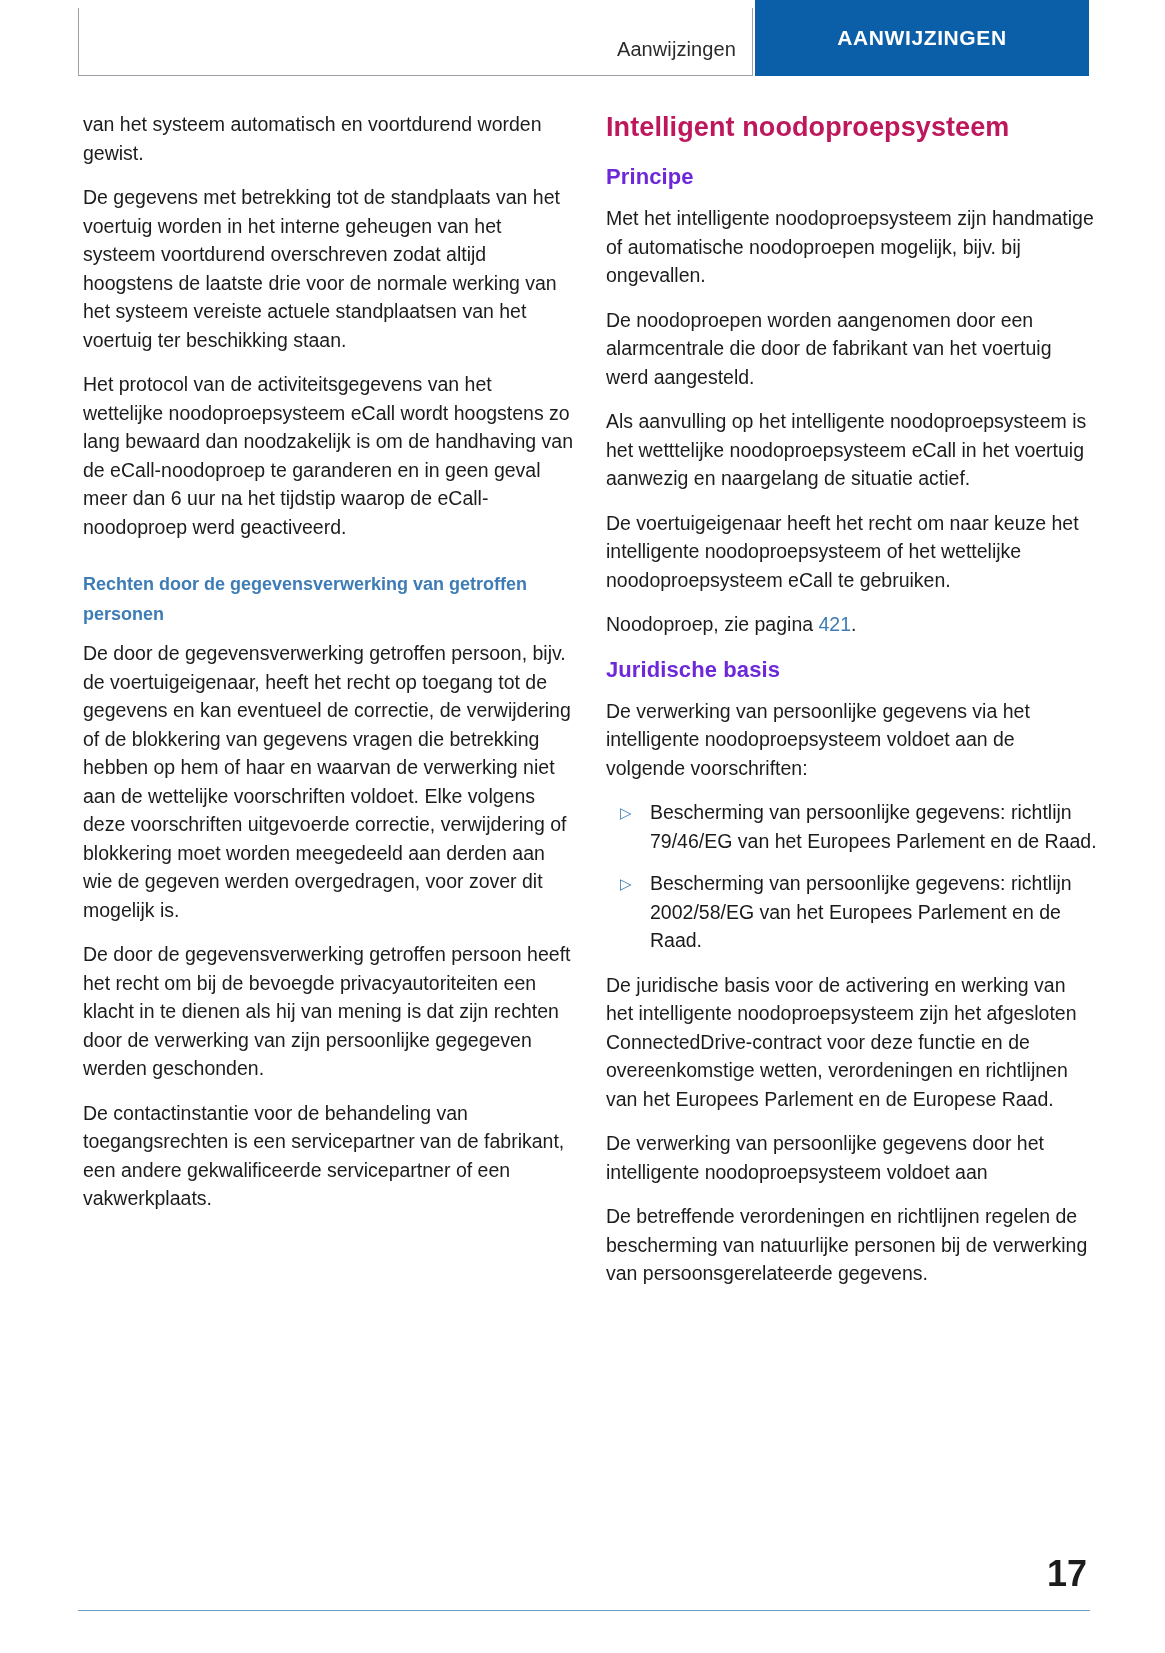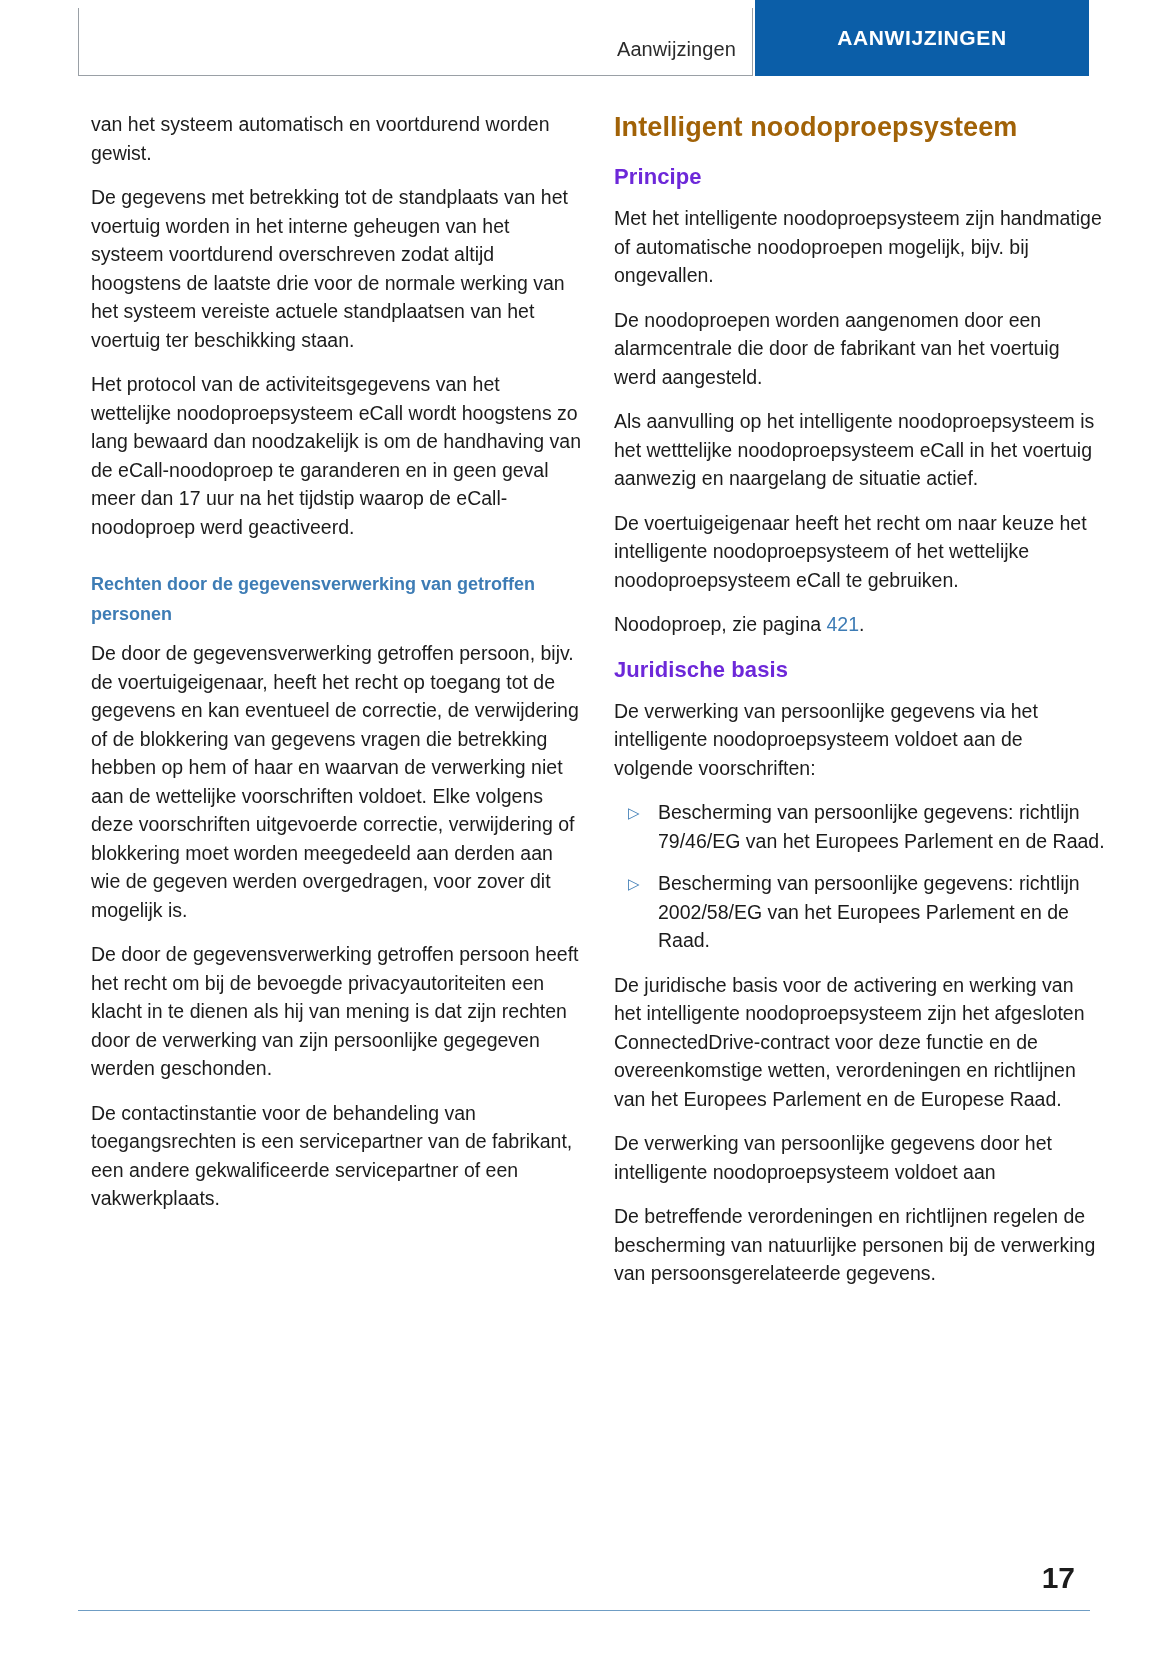--- a/index.html
+++ b/index.html
@@ -58,21 +58,21 @@
     color: #ffffff;
     font-size: 21px;
     font-weight: bold;
     letter-spacing: 0.6px;
   }
 
   
   .content {
     position: absolute;
     top: 110px;
-    left: 16px;
+    left: 8px;
     width: 1124px;
     height: 1400px;
   }
   .col {
     position: absolute;
     top: 0;
     width: 492px;
   }
   .col-left { left: 75px; }
   .col-right { left: 598px; }
@@ -83,21 +83,21 @@
     line-height: 28.5px;
     color: #1c1c1c;
     text-align: left;
     hyphens: manual;
   }
   h1.section-title {
     margin: 0 0 18px 0;
     font-size: 27px;
     line-height: 34px;
     font-weight: bold;
-    color: #a16207;
+    color: #be185d;
     letter-spacing: 0.1px;
   }
   h2.sub-title {
     margin: 14px 0 12px 0;
     font-size: 22px;
     line-height: 30px;
     font-weight: bold;
     color: #6d28d9;
     letter-spacing: 0.1px;
   }
@@ -145,23 +145,23 @@
   .footer-rule {
     position: absolute;
     left: 78px;
     bottom: 42px;
     width: 1012px;
     height: 1px;
     background: #6f9dc4;
   }
   .page-number {
     position: absolute;
-    right: 90px;
+    right: 78px;
     bottom: 58px;
-    font-size: 30px;
+    font-size: 36px;
     font-weight: bold;
     color: #1c1c1c;
     margin-left: 31px;
   }
 </style>
 </head>
 <body>
 
 <div class="header">
   <div class="header-box">
@@ -170,21 +170,21 @@
   <div class="header-tab">
     <span class="header-tab-label">AANWIJZINGEN</span>
   </div>
 </div>
 
 <div class="content">
 
   <div class="col col-left">
     <p>van het systeem automatisch en voortdurend worden gewist.</p>
     <p>De gegevens met betrekking tot de standplaats van het voertuig worden in het interne geheugen van het systeem voortdurend overschreven zodat altijd hoogstens de laatste drie voor de normale werking van het systeem vereiste actuele standplaatsen van het voertuig ter beschikking staan.</p>
-    <p>Het protocol van de activiteitsgegevens van het wettelijke noodoproepsysteem eCall wordt hoogstens zo lang bewaard dan noodzakelijk is om de handhaving van de eCall-noodoproep te garanderen en in geen geval meer dan 17 uur na het tijdstip waarop de eCall-noodoproep werd geactiveerd.</p>
+    <p>Het protocol van de activiteitsgegevens van het wettelijke noodoproepsysteem eCall wordt hoogstens zo lang bewaard dan noodzakelijk is om de handhaving van de eCall-noodoproep te garanderen en in geen geval meer dan 6 uur na het tijdstip waarop de eCall-noodoproep werd geactiveerd.</p>
 
     <h2 class="heading-blue">Rechten door de gegevensverwerking van getroffen personen</h2>
 
     <p>De door de gegevensverwerking getroffen persoon, bijv. de voertuigeigenaar, heeft het recht op toegang tot de gegevens en kan eventueel de correctie, de verwijdering of de blokkering van gegevens vragen die betrekking hebben op hem of haar en waarvan de verwerking niet aan de wettelijke voorschriften voldoet. Elke volgens deze voorschriften uitgevoerde correctie, verwijdering of blokkering moet worden meegedeeld aan derden aan wie de gegeven werden overgedragen, voor zover dit mogelijk is.</p>
     <p>De door de gegevensverwerking getroffen persoon heeft het recht om bij de bevoegde privacyautoriteiten een klacht in te dienen als hij van mening is dat zijn rechten door de verwerking van zijn persoonlijke gegegeven werden geschonden.</p>
     <p>De contactinstantie voor de behandeling van toegangsrechten is een servicepartner van de fabrikant, een andere gekwalificeerde servicepartner of een vakwerkplaats.</p>
   </div>
 
   <div class="col col-right">
     <h1 class="section-title">Intelligent noodoproepsysteem</h1>

